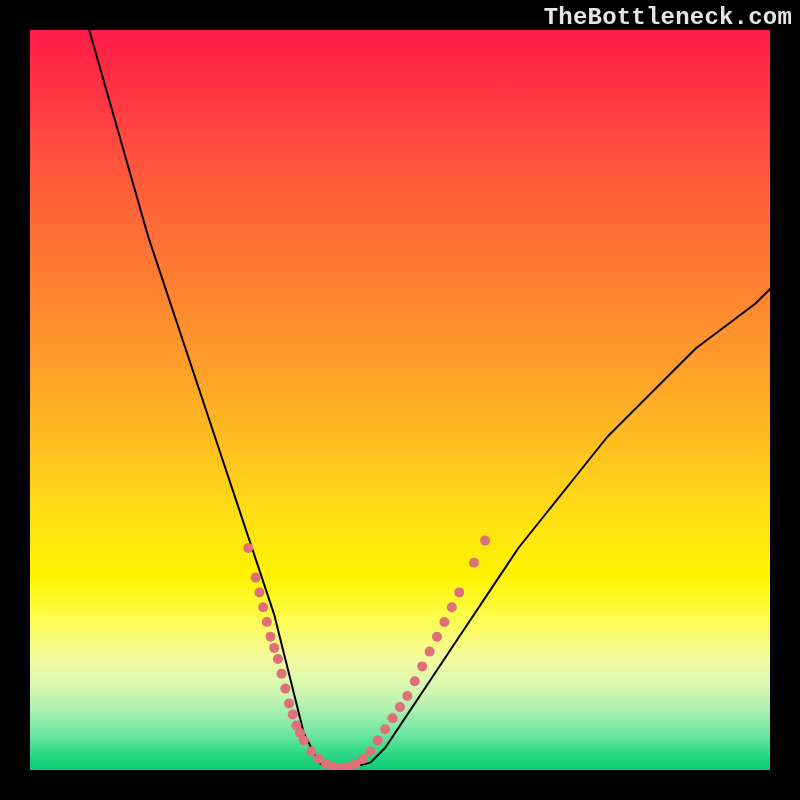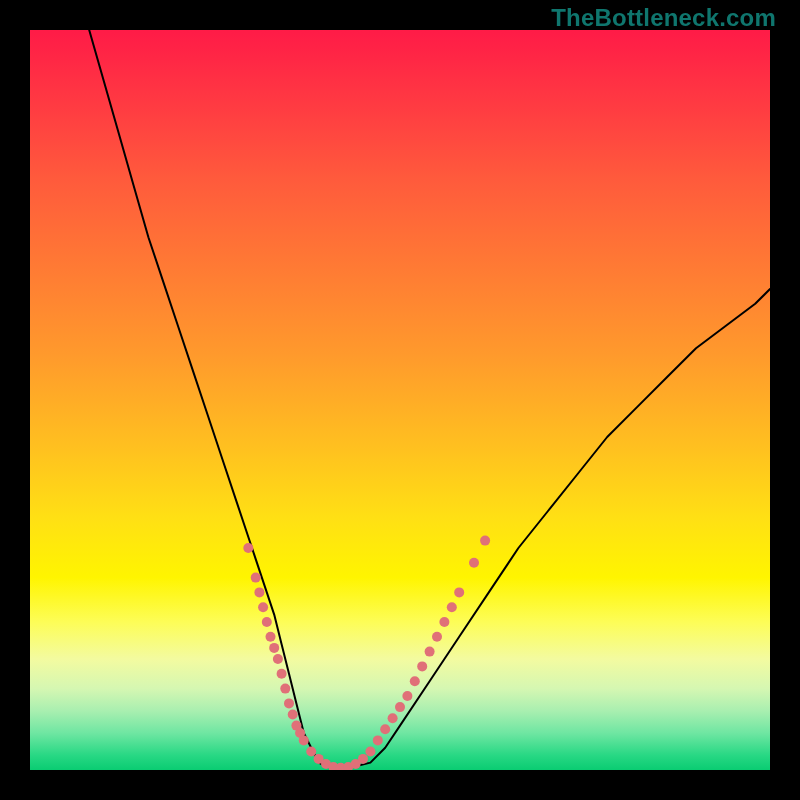--- a/index.html
+++ b/index.html
@@ -6,25 +6,25 @@
   html, body { width: 800px; height: 800px; overflow: hidden; background: #000; }
   .frame {
     position: relative;
     width: 800px;
     height: 800px;
     background: #000;
   }
   .watermark {
     position: absolute;
     top: 4px;
-    right: 24px;
-    font-family: Liberation Sans, sans-serif;
+    right: 8px;
+    font-family: Liberation Mono, monospace;
     font-size: 24px;
     font-weight: 600;
-    color: #0f766e;
+    color: #e5e5e5;
     letter-spacing: 0.2px;
   }
   .plot {
     position: absolute;
     left: 30px;
     top: 30px;
     width: 740px;
     height: 740px;
     background: linear-gradient(to bottom,
       #ff1b47 0%,

